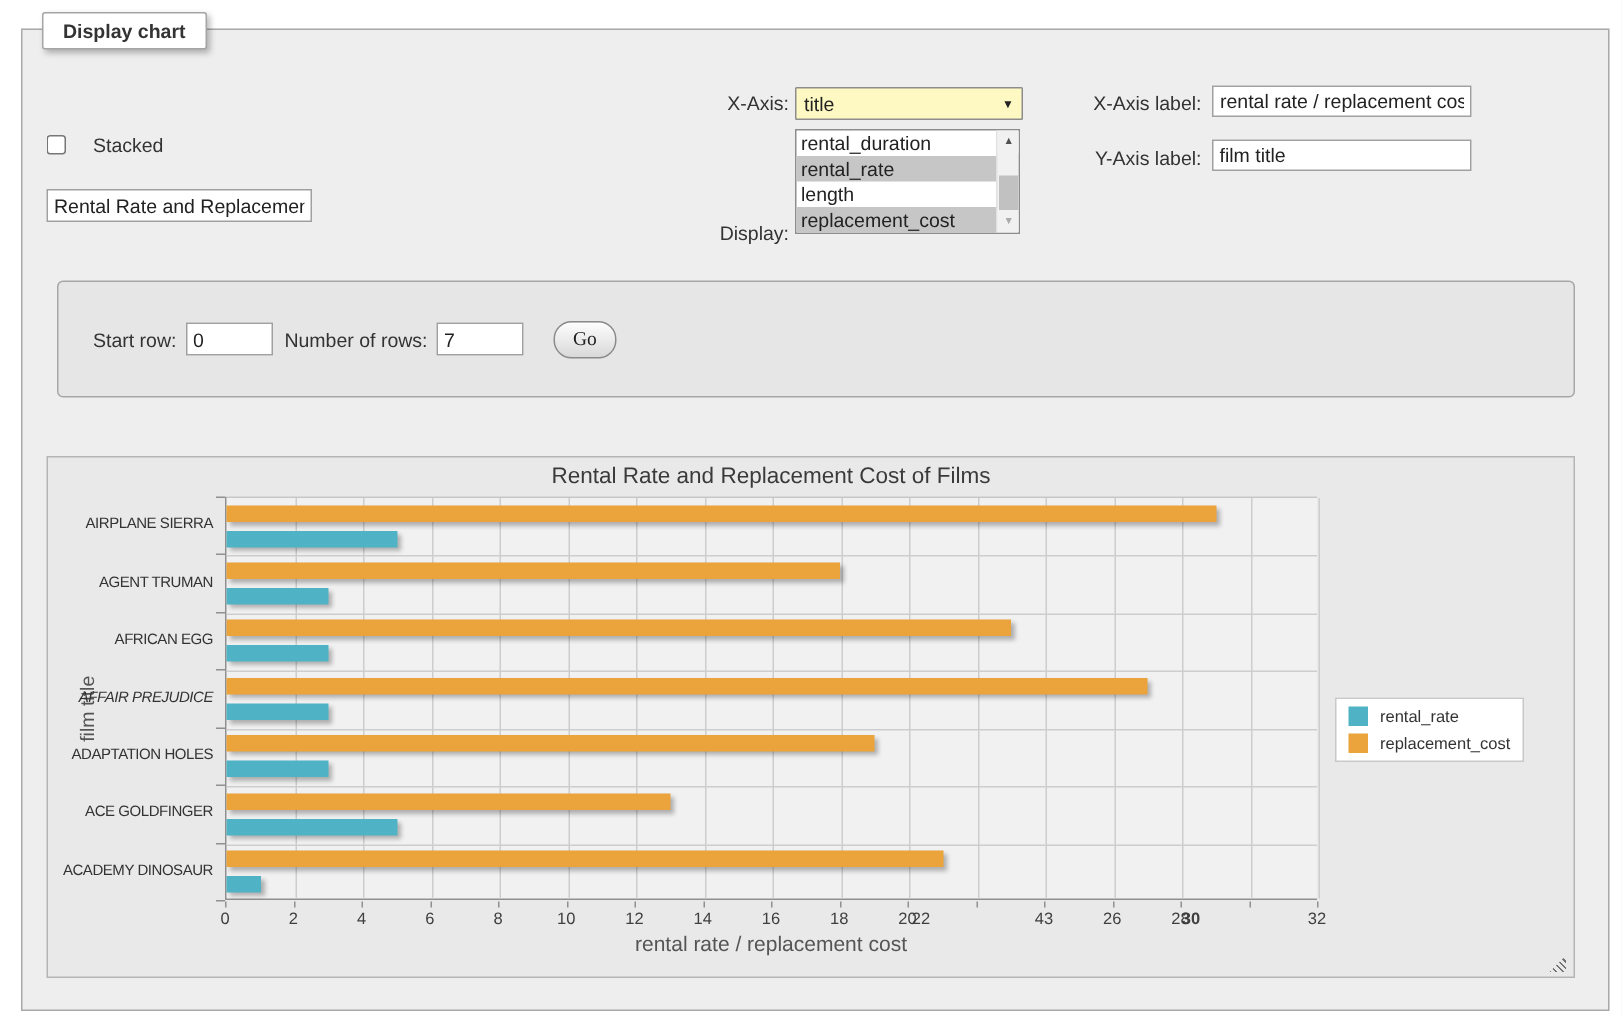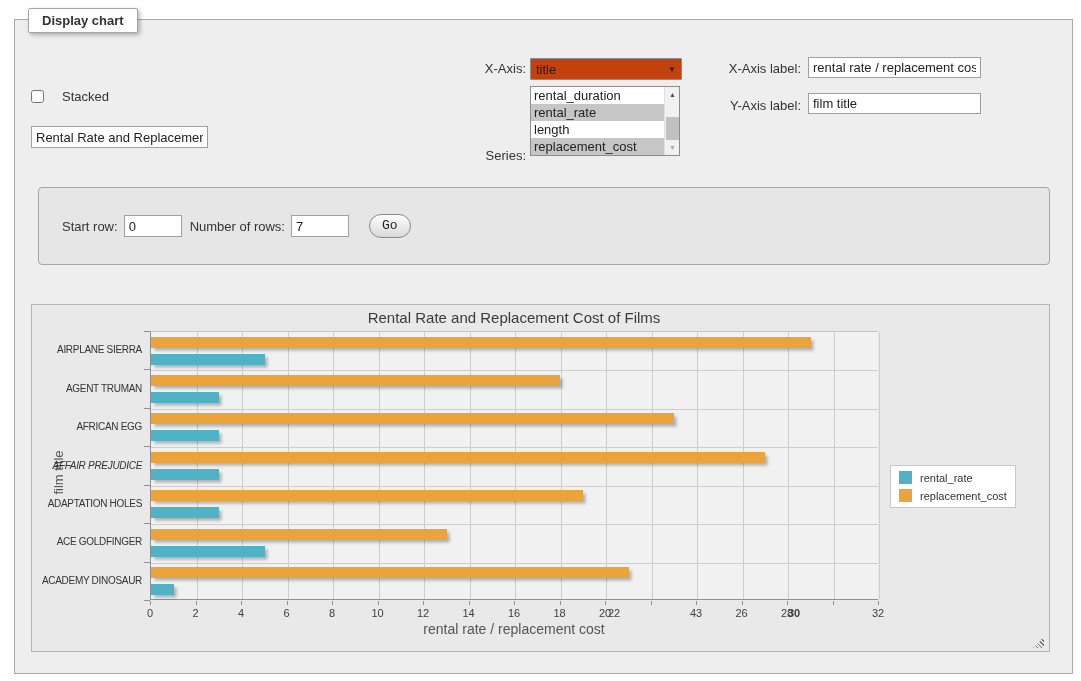--- a/index.html
+++ b/index.html
@@ -22,21 +22,21 @@
   .check-row input { width:13px; height:13px; margin:0; }
 
   input[type="text"] { font-family:"Liberation Sans", sans-serif; font-size:13px; color:#222;
                        border:1px solid #a0a0a0; background:#fff; padding:2px 4px; }
   .title-input { position:absolute; left:16px; top:106px; width:177px; height:22px; }
 
   .lbl-right { text-align:right; }
   .xaxis-lbl { left:436px; top:41px; width:75px; }
   .series-lbl { left:436px; top:128px; width:75px; }
 
-  .fake-select { position:absolute; left:515px; top:38px; width:152px; height:22px; background:#c2410c;
+  .fake-select { position:absolute; left:515px; top:38px; width:152px; height:22px; background:#fef9c3;
                  border:1px solid #8d8d8d; font-size:13px; color:#222; display:flex;
                  align-items:center; padding:0 5px; border-radius:1px; }
   .fake-select .sel-text { flex:1; }
   .fake-select .sel-arrow { font-size:8px; color:#222; }
 
   .listbox { position:absolute; left:515px; top:66px; width:150px; height:70px; background:#fff;
              border:1px solid #8d8d8d; overflow:hidden; }
   .listbox .opts { position:absolute; left:0; top:0; right:15px; }
   .opt { height:17px; line-height:17px; font-size:13px; color:#222; padding-left:3px; white-space:nowrap; }
   .opt.sel { background:#c6c6c6; }
@@ -50,21 +50,21 @@
   .axis-label-lbl1 { left:700px; top:41px; width:86px; }
   .axis-label-lbl2 { left:700px; top:78px; width:86px; }
   .axis-input1 { position:absolute; left:793px; top:37px; width:173px; height:21px; }
   .axis-input2 { position:absolute; left:793px; top:73px; width:173px; height:21px; }
 
   
   .subpanel { position:absolute; left:23px; top:167px; width:1012px; height:78px;
               background:#e6e6e6; border:1px solid #a6a6a6; border-radius:4px;
               display:flex; align-items:center; padding-left:23px; font-size:13px; color:#333; }
   .subpanel input { width:58px; height:22px; margin:0 8px 0 6px; }
-  .go-btn { margin-left:12px; font-family:Liberation Mono, monospace; font-size:13px; color:#222;
+  .go-btn { margin-left:12px; font-family:Liberation Serif, serif; font-size:13px; color:#222;
             border:1px solid #8a8a8a; border-radius:12px; padding:3px 12px 4px 12px;
             background:linear-gradient(#fdfdfd,#d9d9d9); cursor:default;text-align:right; }
 
   
   .chart-panel { position:absolute; left:16px; top:284px; width:1019px; height:348px;
                  background:#e9e9e9; border:1px solid #b5b5b5; }
   .chart-title { position:absolute; left:482px; top:4px; transform:translateX(-50%);
                  font-size:15px; color:#3a3a3a; white-space:nowrap; }
   .plot { position:absolute; left:118px; top:26px; width:728px; height:269px; background:#f1f1f1;
           border-top:1px solid #c6c6c6; border-left:1px solid #909090; border-bottom:1px solid #909090; }
@@ -103,21 +103,21 @@
 
     <input class="title-input" type="text" value="Rental Rate and Replacement Cost of Films" style="">
 
     <div class="ctl lbl-right xaxis-lbl">X-Axis:</div>
 
     <div class="fake-select">
       <span class="sel-text">title</span>
       <span class="sel-arrow">▼</span>
     </div>
 
-    <div class="ctl lbl-right series-lbl">Series:</div>
+    <div class="ctl lbl-right series-lbl">Display:</div>
 
     <div class="listbox">
       <div class="opts">
           <div class="opt">rental_duration</div>
           <div class="opt sel">rental_rate</div>
           <div class="opt">length</div>
           <div class="opt sel">replacement_cost</div>
         </div>
       <div class="sbar">
         <div class="btn up">▲</div>

